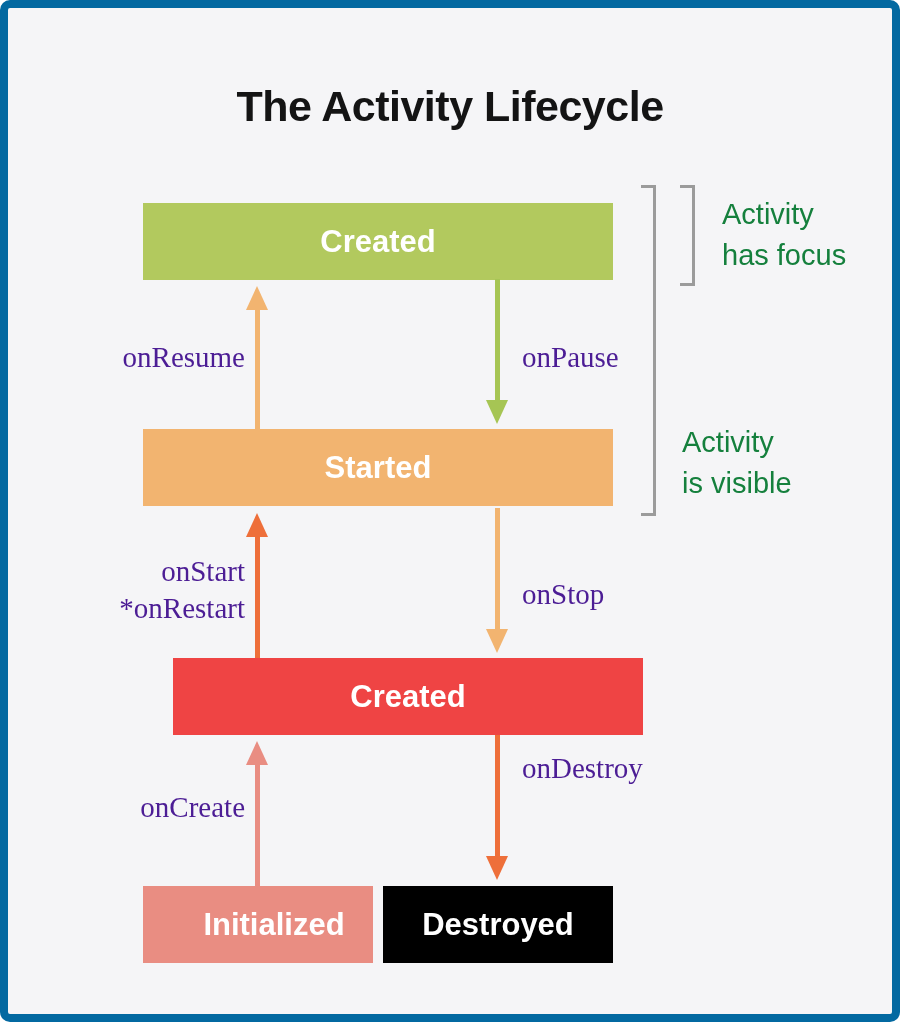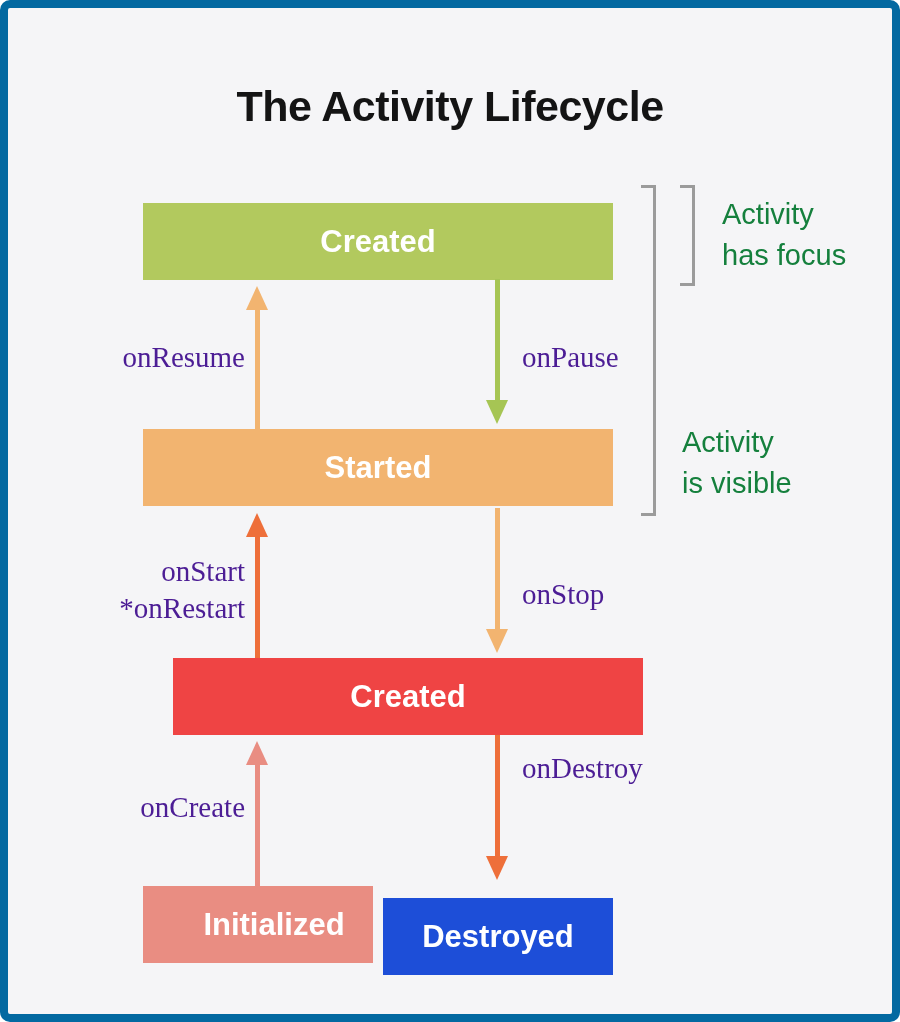--- a/index.html
+++ b/index.html
@@ -124,21 +124,21 @@
   </div>
 
   <div class="state-box box-created" style="background-color: #ef4444; margin-left: 30px;">
     <span class="state-label">Created</span>
   </div>
 
   <div class="state-box box-initialized" style="background-color: rgb(233, 141, 130); padding-left: 32px;">
     <span class="state-label">Initialized</span>
   </div>
 
-  <div class="state-box box-destroyed" style="background-color: #1d4ed8; margin-top: 12px;">
+  <div class="state-box box-destroyed" style="background-color: #000000;">
     <span class="state-label">Destroyed</span>
   </div>
 
   <div class="arrow arrow-onresume">
     <div class="head up" style="border-bottom-color: rgb(242, 180, 112);"></div>
     <div class="shaft" style="background-color: rgb(242, 180, 112);"></div>
   </div>
 
   <div class="arrow arrow-onpause">
     <div class="shaft" style="background-color: rgb(166, 197, 84);"></div>

